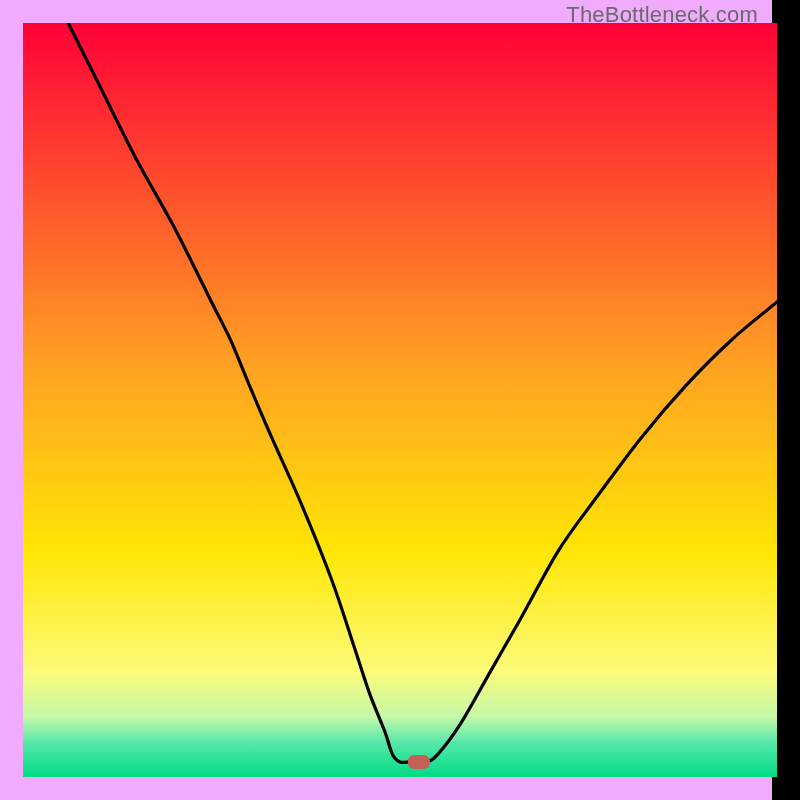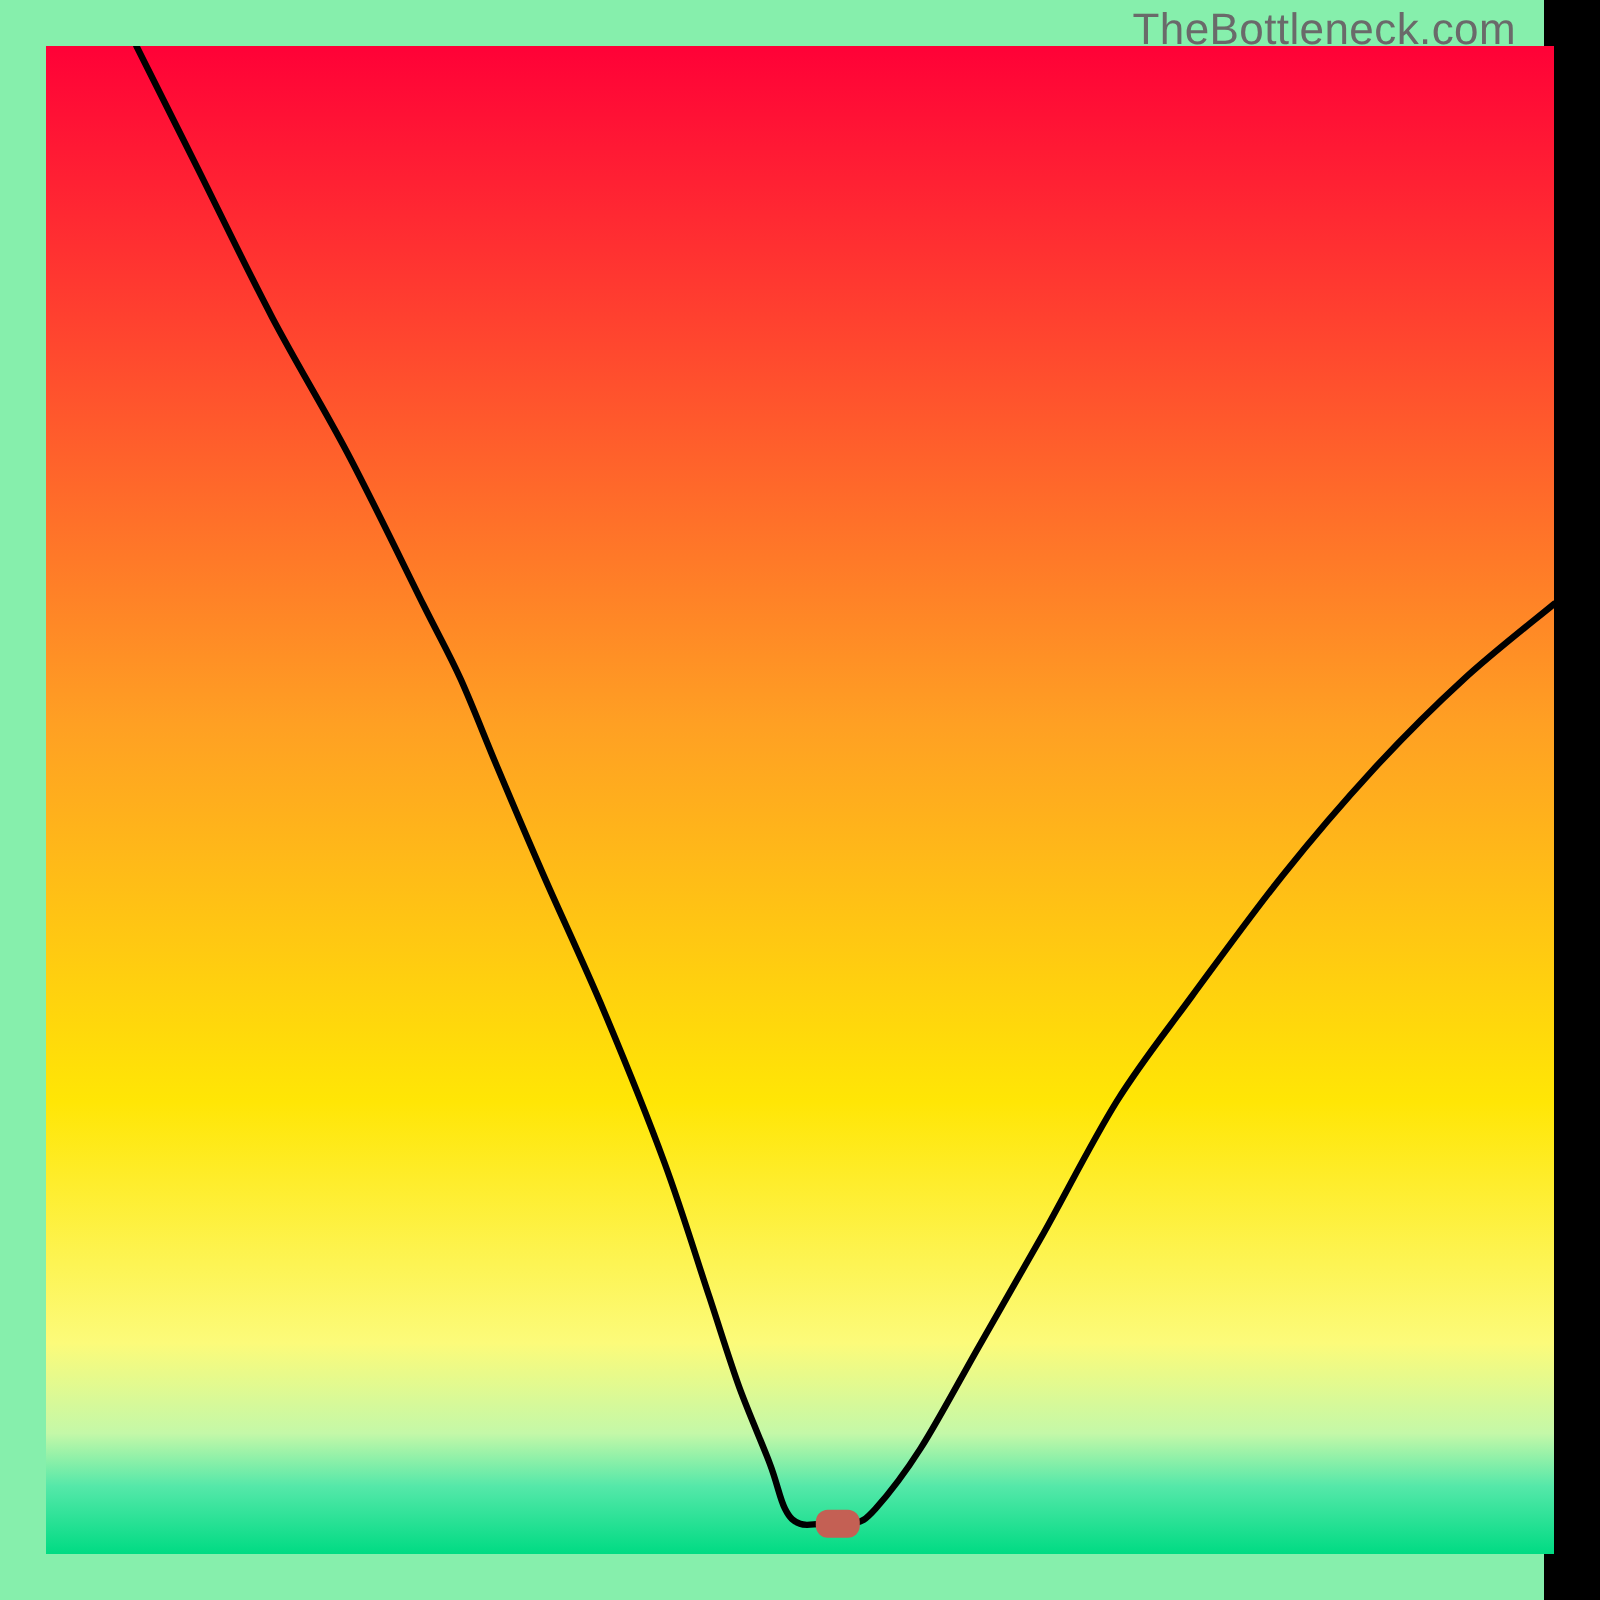--- a/index.html
+++ b/index.html
@@ -8,21 +8,21 @@
     width: 800px;
     height: 800px;
     background: #000;
     overflow: hidden;
     font-family: Arial, Helvetica, sans-serif;
   }
   .frame {
     position: relative;
     width: 772px;
     height: 800px;
-    background: #86efac;
+    background: #f0abfc;
     text-align: right;
   }
   .watermark {
     position: absolute;
     top: 2px;
     right: 14px;
     color: #6a6a6a;
     font-size: 22px;
     font-weight: 500;
     letter-spacing: 0.2px;

